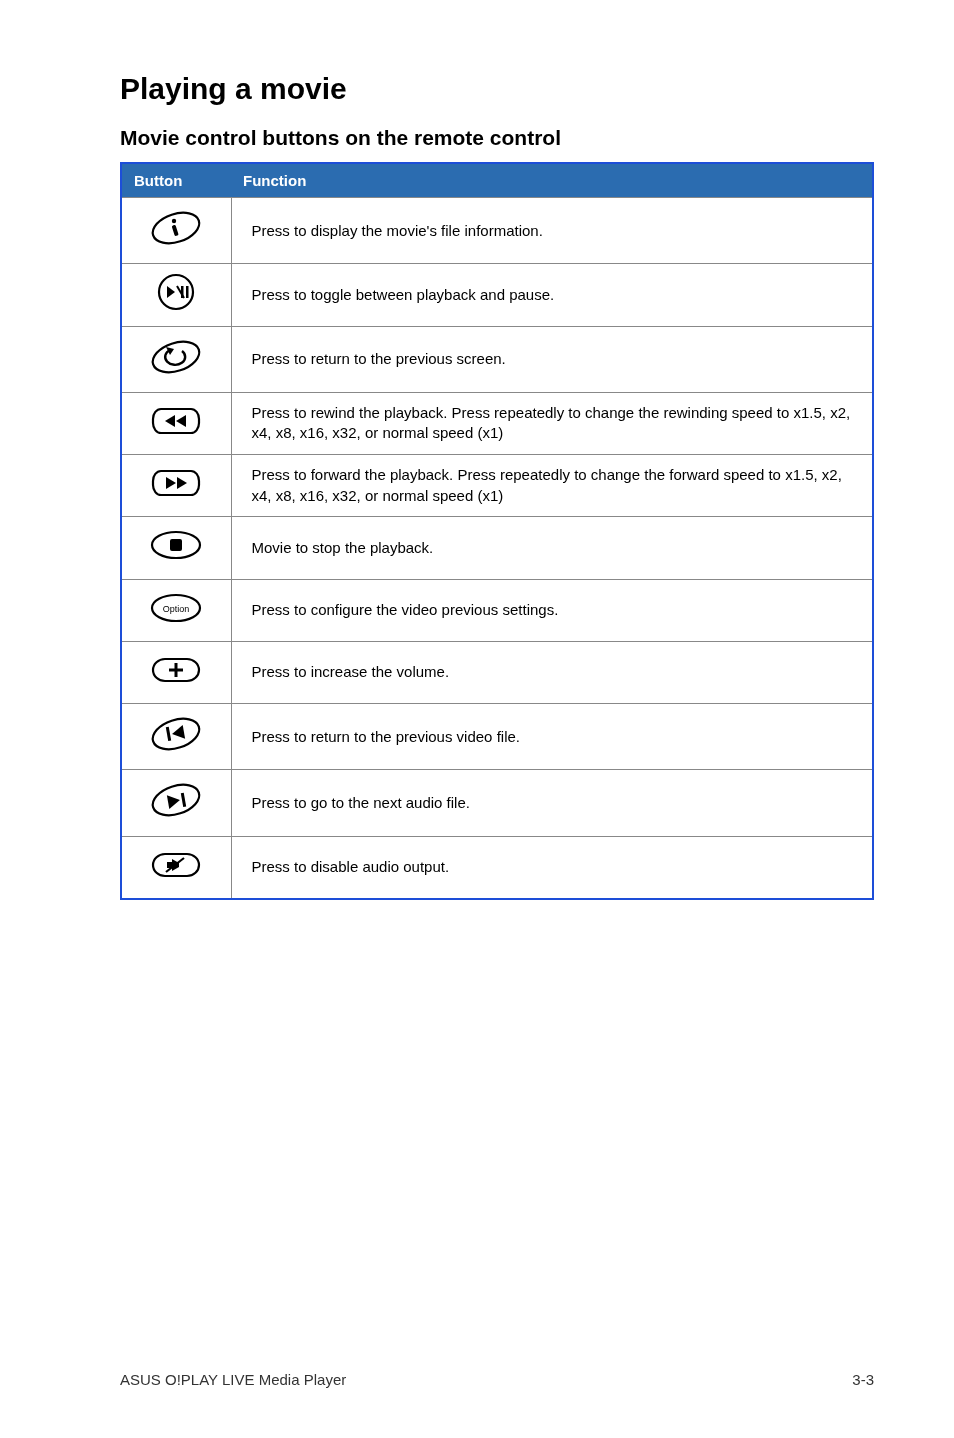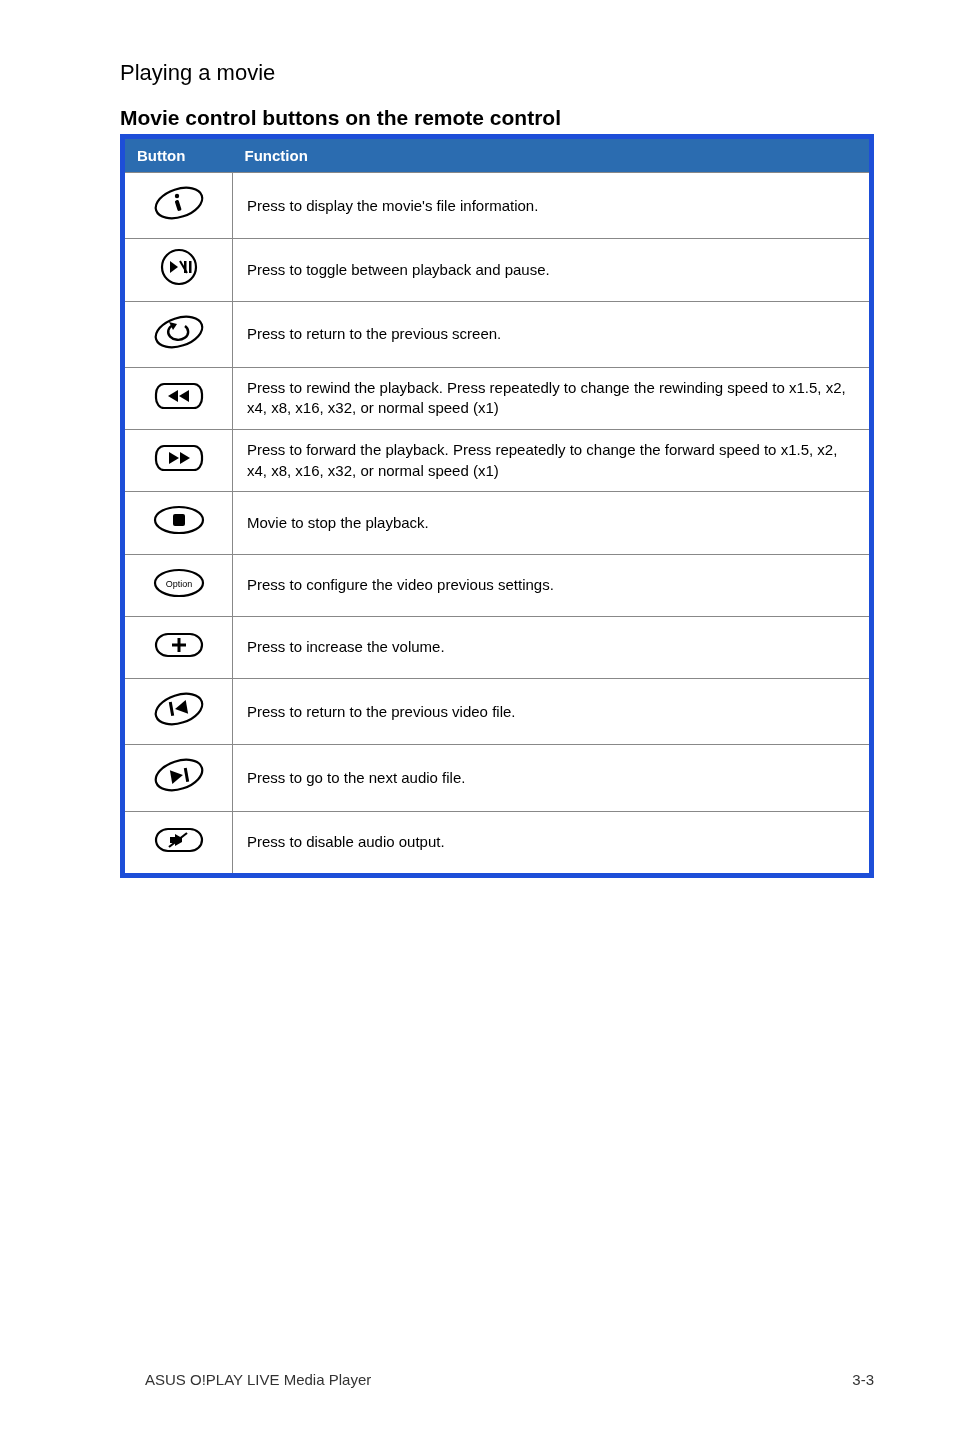--- a/index.html
+++ b/index.html
@@ -1,27 +1,27 @@
 <!DOCTYPE html>
 <html><head>
 <meta charset="utf-8">
 <style>
   * { box-sizing: border-box; margin: 0; padding: 0; }
   html, body { width: 954px; height: 1438px; background: #fff; font-family: Arial, Helvetica, sans-serif; color: #000; }
   .page { padding: 60px 80px 0 120px; height: 100%; position: relative; }
-  h1 { font-size: 22px; font-weight: normal; margin-bottom: 20px; }
-  h2 { font-size: 21px; font-weight: bold; margin-bottom: 4px; }
-  table { border-collapse: collapse; width: 100%; border: 5px solid #1d4ed8; }
+  h1 { font-size: 30px; font-weight: bold; margin-bottom: 20px; margin-top: 12px; }
+  h2 { font-size: 21px; font-weight: bold; margin-bottom: 12px; }
+  table { border-collapse: collapse; width: 100%; border: 2px solid #1d4ed8; }
   th { background: #2b6cb0; color: #fff; text-align: left; font-weight: bold; font-size: 15px; padding: 8px 12px; }
   th.btncol { width: 110px; }
-  td { border: 1px solid #888; padding: 10px 14px; font-size: 15px; line-height: 1.35; vertical-align: middle; }
+  td { border: 1px solid #888; padding: 10px 20px; font-size: 15px; line-height: 1.35; vertical-align: middle; }
   td.iconcell { text-align: center; padding: 8px 22px; }
   .icon-svg { width: 56px; height: 40px; display: inline-block; }
   .icon-svg.tall { height: 44px; }
-  footer { position: absolute; bottom: 50px; left: 120px; right: 80px; display: flex; justify-content: space-between; font-size: 15px; color: #333; margin-left: 25px; }
+  footer { position: absolute; bottom: 50px; left: 120px; right: 80px; display: flex; justify-content: space-between; font-size: 15px; color: #333; }
 </style>
 </head>
 <body>
 
 <svg width="0" height="0" style="position:absolute">
   <defs>
 
     <g id="ell-tilt">
       <ellipse cx="28" cy="20" rx="24" ry="14" transform="rotate(-18 28 20)" fill="#fff" stroke="#000" stroke-width="2.2"></ellipse>
     </g>

